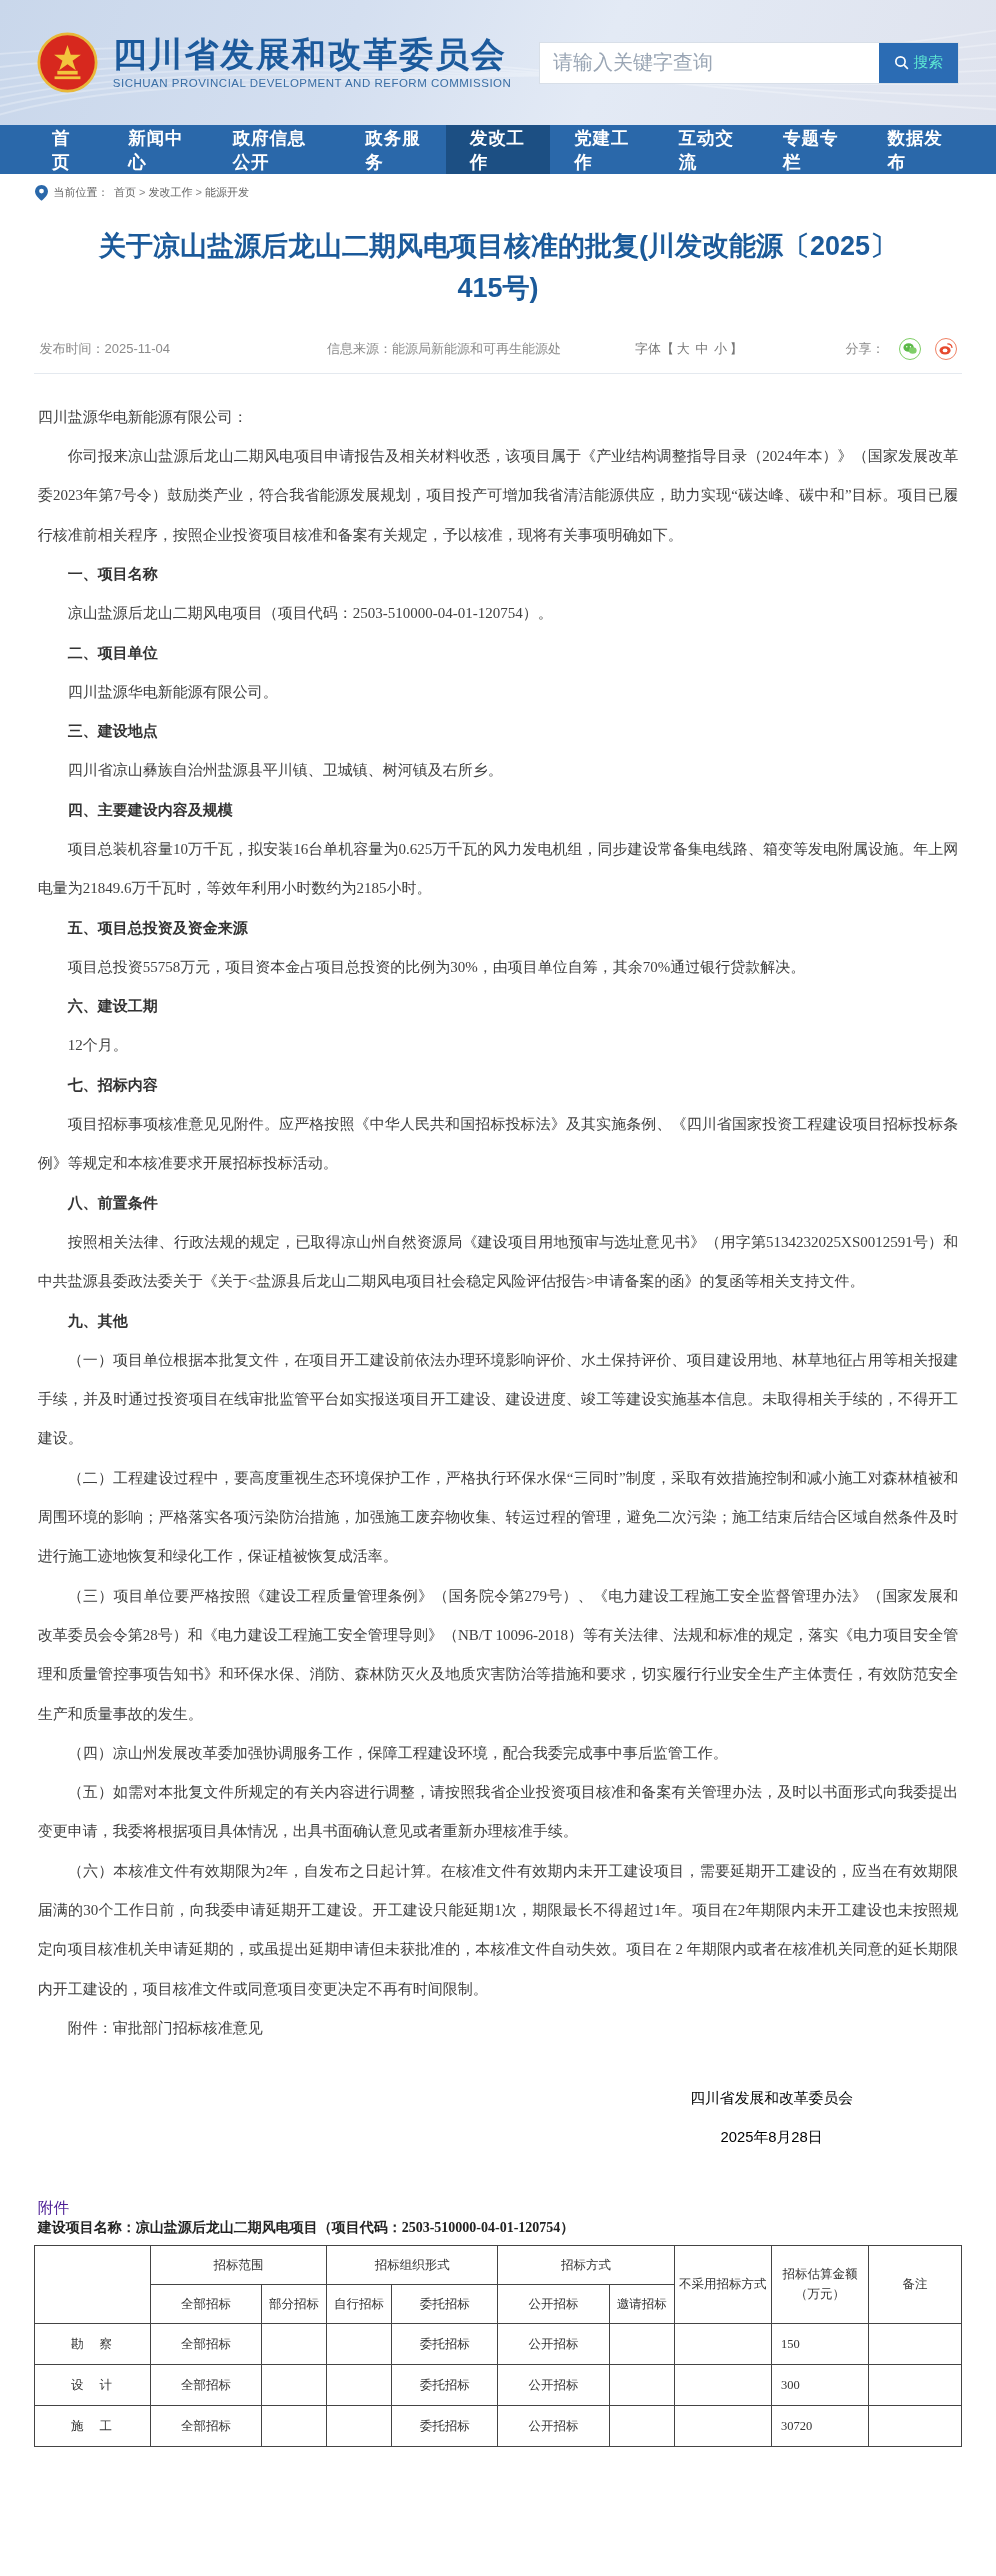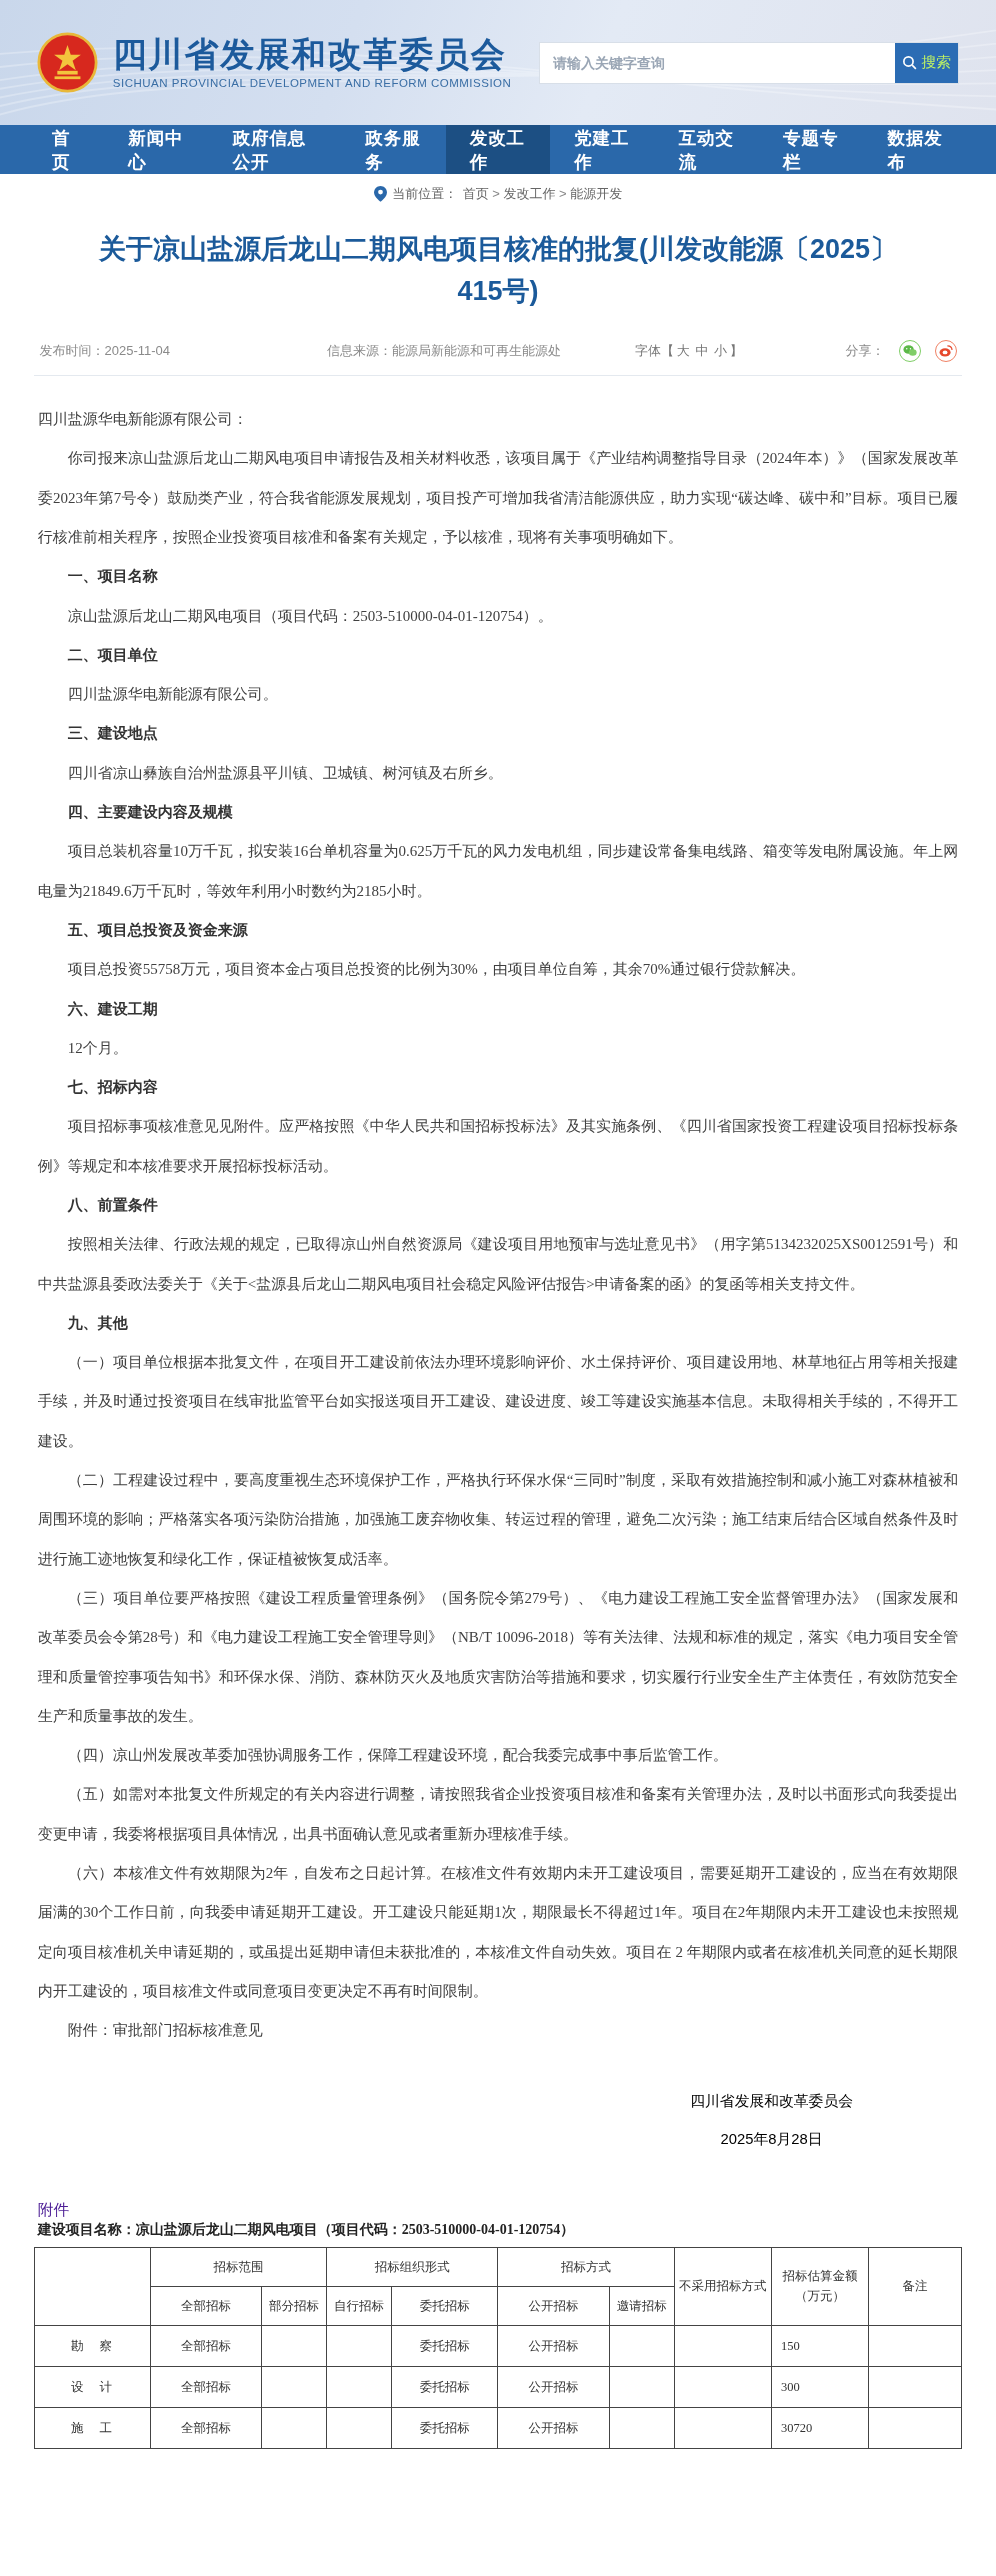--- a/index.html
+++ b/index.html
@@ -11,31 +11,31 @@
     height:125px; position:relative; overflow:hidden;
     background:linear-gradient(110deg,#c9d7eb 0%,#d4dff0 35%,#e3eaf5 60%,#dfe3ee 100%);
   }
   .header-waves{ position:absolute; inset:0; pointer-events:none; opacity:.55; }
   .header-inner{ position:relative; display:flex; align-items:center; height:100%; padding:0 37px; }
   .logo-emblem{ width:61px; height:61px; flex:0 0 auto; }
   .site-title-block{ margin-left:14.8px; }
   .site-title{ font-size:34px; font-weight:bold; color:#1c5a9c; letter-spacing:1.8px; line-height:1.1; }
   .site-subtitle{ font-size:11.5px; color:#3a6ea5; margin-top:4px; letter-spacing:0.5px; }
   .search-area{ margin-left:auto; display:flex; width:420px; height:42px; border:0.9px solid #d8dfe8; background:#fff; }
-  .search-input{ flex:1; border:none; outline:none; padding:0 13px; font-size:14px; color:#333; font-family:inherit;font-weight:bold; }
+  .search-input{ flex:1; border:none; outline:none; padding:0 13px; font-size:20px; color:#333; font-family:inherit; }
   .search-input::placeholder{ color:#9aa6b5; }
-  .search-btn{ width:63px; background:#2b6cb4; color:#bef264; border:none; font-size:14.8px; display:flex; align-items:center; justify-content:center; gap:4.6px; cursor:pointer; font-family:Liberation Sans, sans-serif; }
+  .search-btn{ width:79px; background:#2b6cb4; color:#5eead4; border:none; font-size:14.8px; display:flex; align-items:center; justify-content:center; gap:4.6px; cursor:pointer; font-family:Liberation Sans, sans-serif; }
 
   
   .main-nav{ background:#2a68aa; height:49px; display:flex; align-items:stretch; justify-content:space-between; padding:0 28px; }
   .nav-item{ color:#fff; font-size:17.5px; font-weight:bold; text-decoration:none; display:flex; align-items:center; padding:0 24px; letter-spacing:0.9px; }
   .nav-item.active{ background:#1c4f83; }
 
   
-  .breadcrumb-bar{ display:flex; align-items:center; padding:11px 35px 9.2px; font-size:13px; color:#666; gap:5.5px;justify-content:center; }
+  .breadcrumb-bar{ display:flex; align-items:center; padding:11px 35px 9.2px; font-size:11px; color:#666; gap:5.5px; }
   .crumb-link{ color:#666; text-decoration:none; }
   .crumb-sep{ color:#888; }
 
   
   .article{ width:928px; margin:0 auto; }
   .article-title{ text-align:center; color:#1b5a9a; font-size:27px; font-weight:bold; line-height:1.55; margin:16.6px 55px 18.4px; }
   .meta-row{ display:flex; align-items:center; font-size:13px; color:#8a8a8a; padding:9.2px 5.5px 13px; border-bottom:0.9px solid #e4e9ef; }
   .meta-src{ margin-left:157px;text-align:right; }
   .meta-font{ margin-left:74px; color:#777; }
   .font-size-link{ color:#777; text-decoration:none; margin:0 2.8px; }

